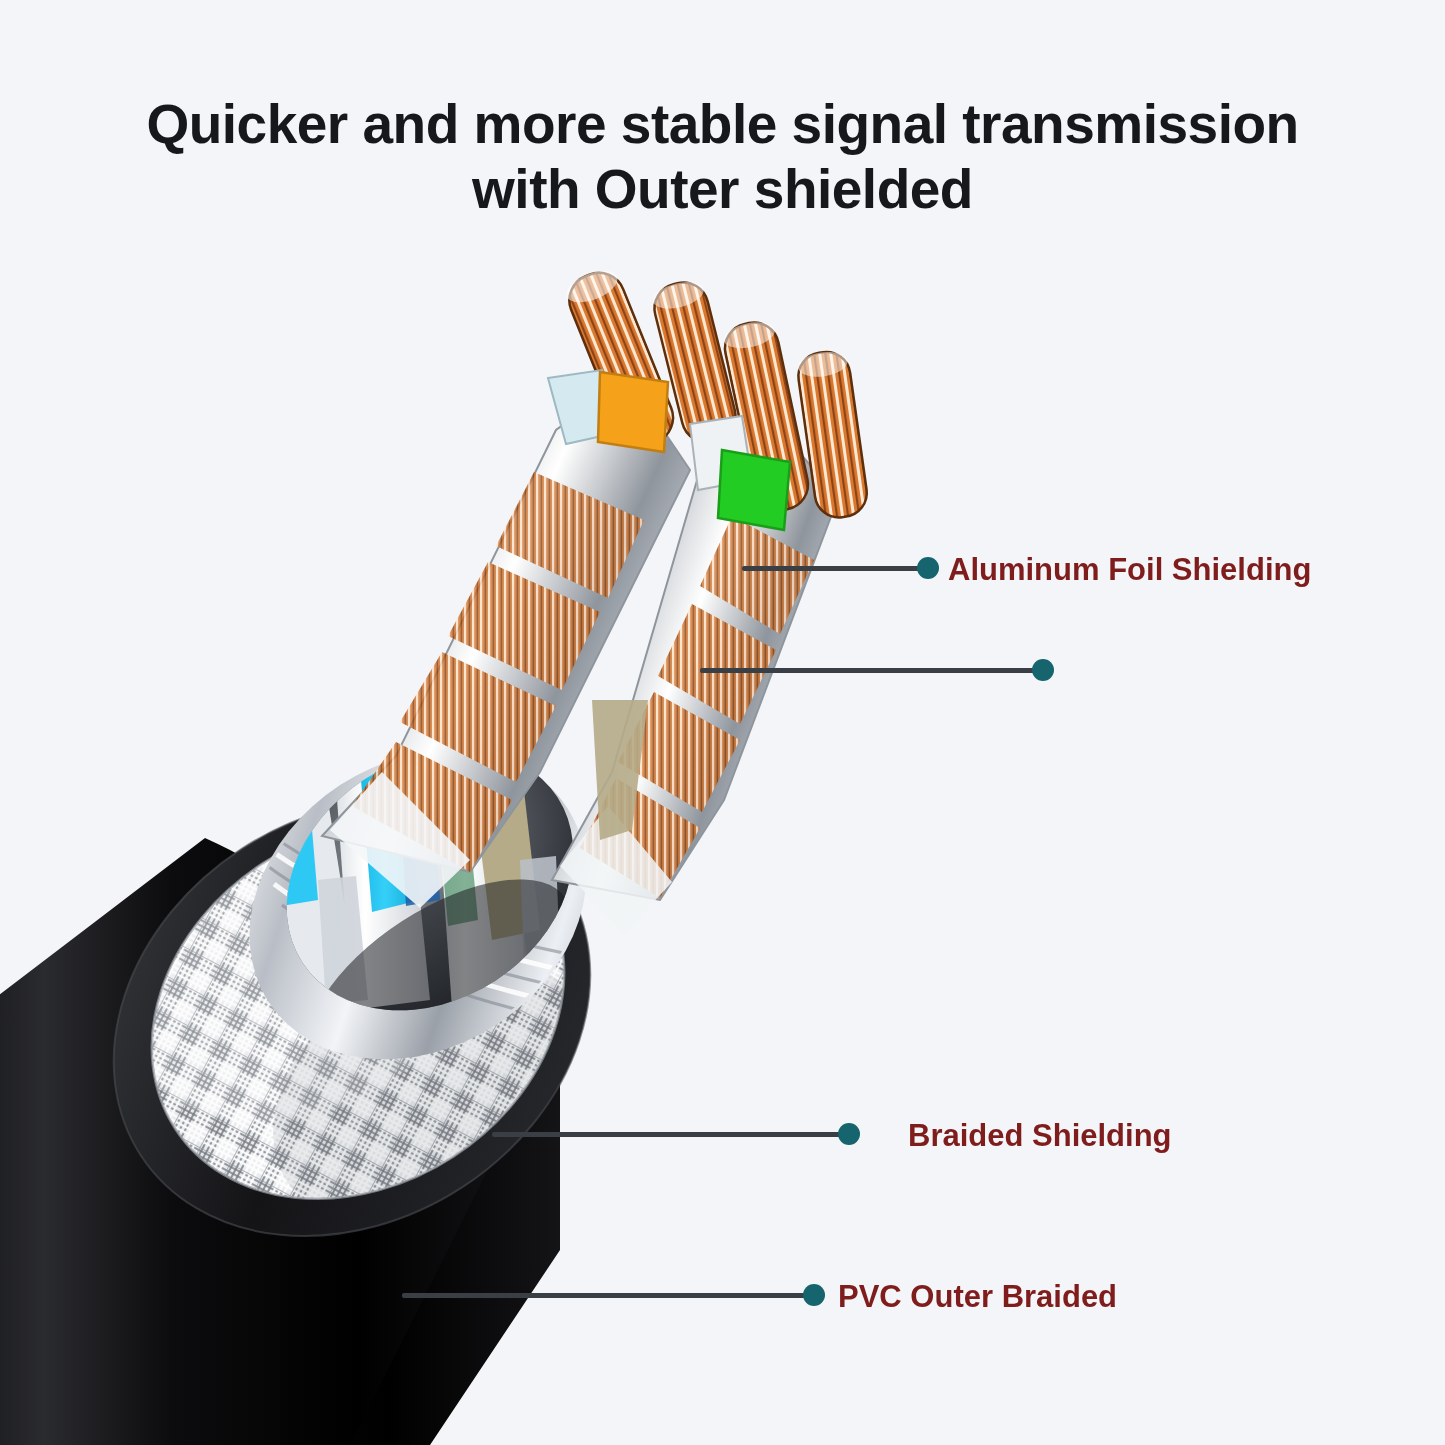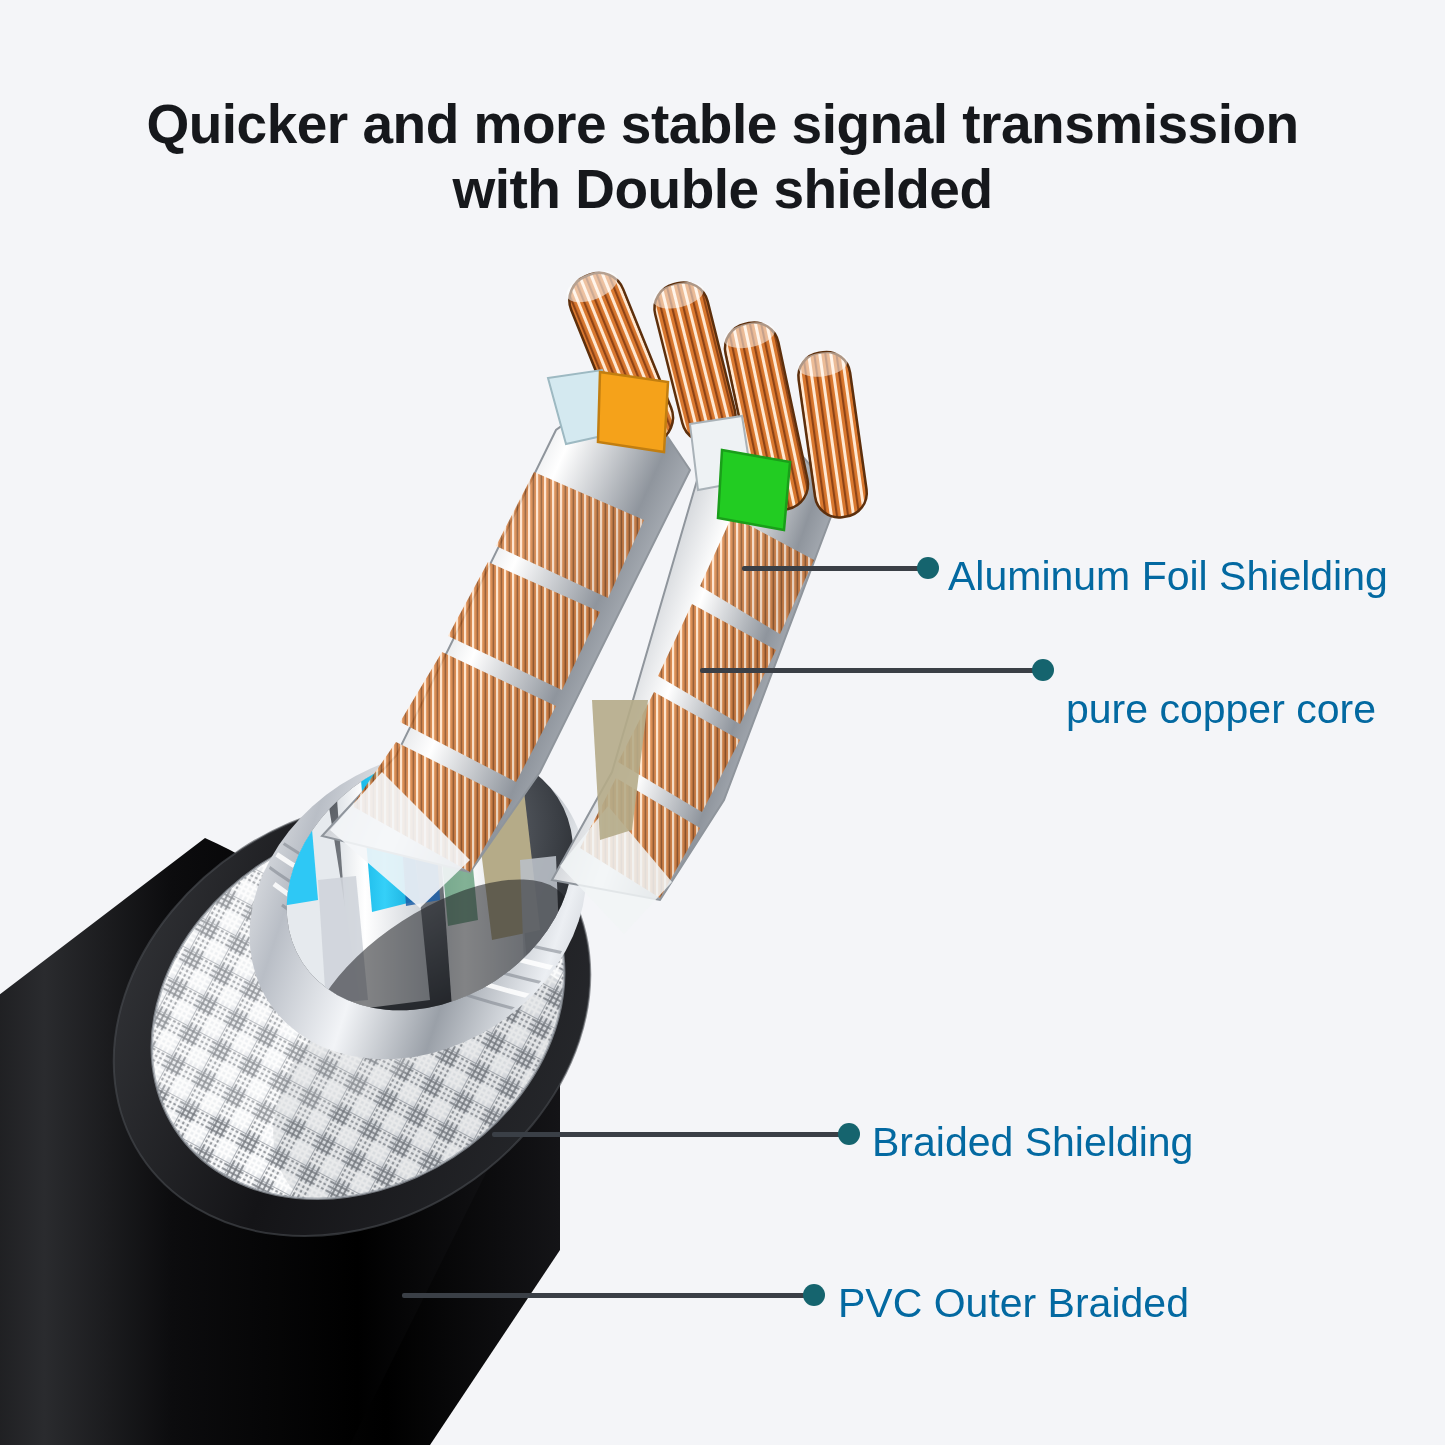--- a/index.html
+++ b/index.html
@@ -33,36 +33,36 @@
   .callout{position:absolute;}
   .c-line{
     position:absolute;height:5px;background:#3a3f46;border-radius:2px;
   }
   .c-dot{
     position:absolute;width:22px;height:22px;border-radius:50%;
     background:#15646e;
   }
   .c-text{
     position:absolute;
-    color:#0369a1;
-    font-size:41px;
-    font-weight:normal;
+    color:#7f1d1d;
+    font-size:31px;
+    font-weight:bold;
     line-height:1.28;
     white-space:nowrap;
   }
   .c-text.two{text-align:center;white-space:normal;}
 </style>
 </head>
 <body>
 
 <div id="stage">
 
   <div class="title">
     <span>Quicker and more stable signal transmission</span>
-    <span class="l2">with Double shielded</span>
+    <span class="l2">with Outer shielded</span>
   </div>
 
   <svg id="art" viewBox="0 0 1445 1445">
     <defs>
 
       <pattern id="copperStripe" width="11" height="10" patternUnits="userSpaceOnUse" patternTransform="rotate(0)">
         <rect width="11" height="10" fill="#d9782f"></rect>
         <rect x="0" width="3" height="10" fill="#ffe8d2"></rect>
         <rect x="6" width="2.2" height="10" fill="#8d4316"></rect>
       </pattern>
@@ -265,28 +265,27 @@
     <div class="c-line" style="left:742px;top:566px;width:190px;"></div>
     <div class="c-dot" style="left:917px;top:557px;"></div>
     <div class="c-text" style="left:948px;top:550px;">Aluminum Foil Shielding</div>
   </div>
 
   <div class="callout">
     <div class="c-line" style="left:700px;top:668px;width:348px;"></div>
     <div class="c-dot" style="left:1032px;top:659px;"></div>
     <div class="c-text two" style="left:1062px;top:631px;width:318px;">
       <br>
-      <span>pure copper core</span>
     </div>
   </div>
 
   <div class="callout">
     <div class="c-line" style="left:492px;top:1132px;width:358px;"></div>
     <div class="c-dot" style="left:838px;top:1123px;"></div>
-    <div class="c-text" style="left:872px;top:1116px;">Braided Shielding</div>
+    <div class="c-text" style="left:908px;top:1116px;">Braided Shielding</div>
   </div>
 
   <div class="callout">
     <div class="c-line" style="left:402px;top:1293px;width:412px;"></div>
     <div class="c-dot" style="left:803px;top:1284px;"></div>
     <div class="c-text" style="left:838px;top:1277px;">PVC Outer Braided</div>
   </div>
 
 </div>
 

